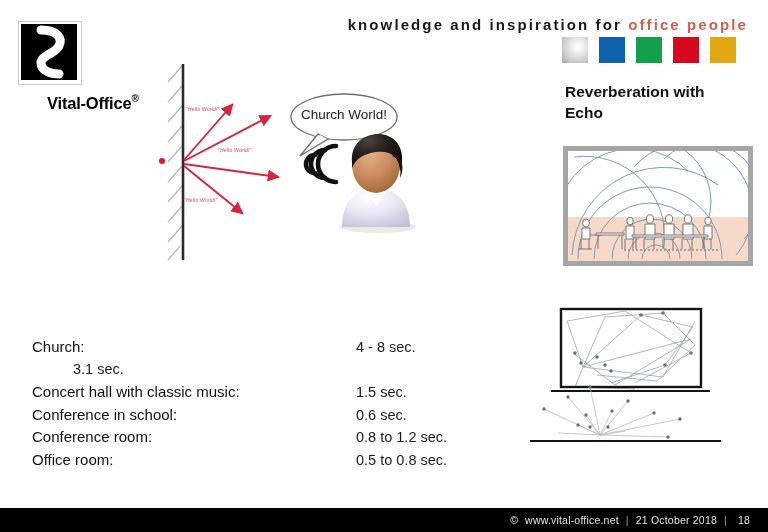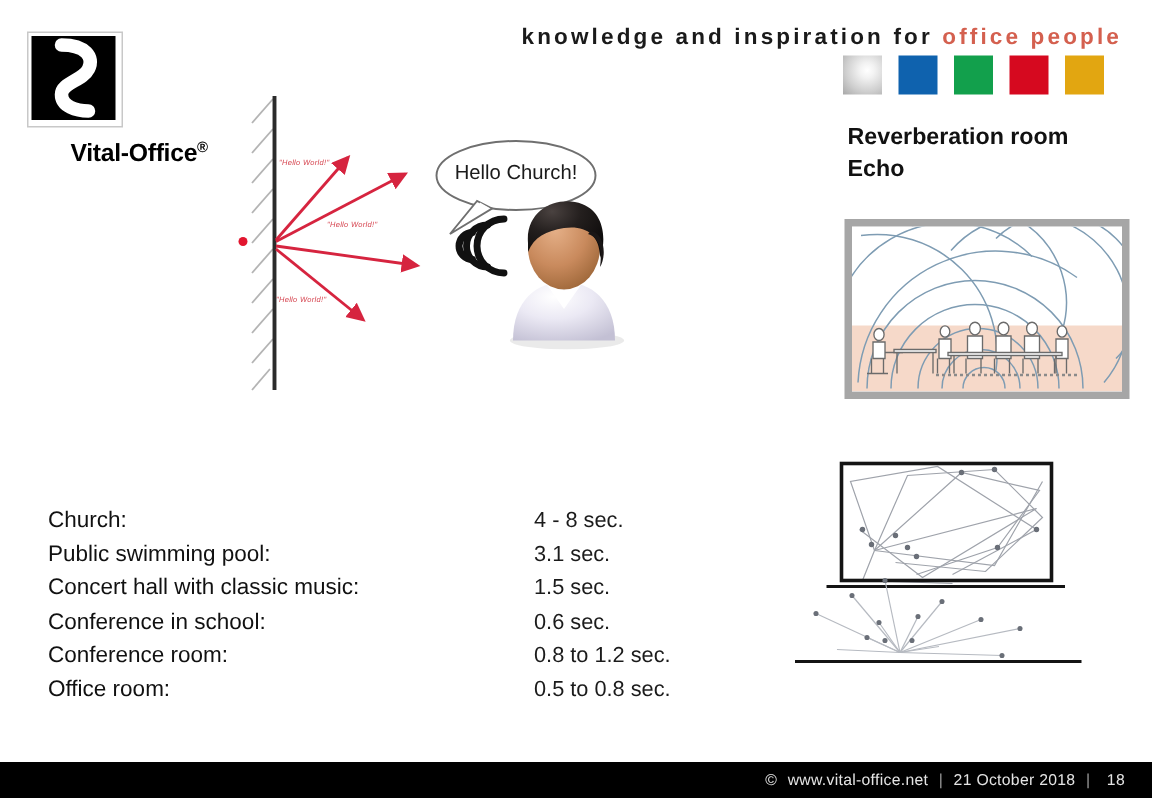--- a/index.html
+++ b/index.html
@@ -174,26 +174,26 @@
       </radialGradient>
     </defs>
     <ellipse cx="48" cy="99" rx="38" ry="6" fill="#d8d8d8" opacity=".55"></ellipse>
     <path d="M12 99 C 12 72, 28 60, 46 60 C 64 60, 80 72, 80 99 Z" fill="url(#gBody)"></path>
     <path d="M34 61 L46 78 L58 61 L52 57 L46 66 L40 57 Z" fill="#ffffff" opacity=".92"></path>
     <ellipse cx="46" cy="37" rx="24" ry="28" fill="url(#gFace)"></ellipse>
     <path d="M22 34 C 20 10, 44 2, 58 8 C 74 14, 74 34, 70 44 C 70 28, 60 22, 46 24 C 34 26, 26 30, 22 40 Z" fill="url(#gHair)"></path>
     <path d="M64 26 C 74 28, 74 44, 70 50 C 72 36, 68 30, 62 28 Z" fill="#1a1616"></path>
   </svg>
 
-  <div class="bubble-text">Hello Church!</div>
+  <div class="bubble-text">Church World!</div>
   <div class="ray-lbl a">"Hello World!"</div>
   <div class="ray-lbl b">"Hello World!"</div>
   <div class="ray-lbl c">"Hello World!"</div>
 
-  <div class="rt-title">Reverberation room
+  <div class="rt-title">Reverberation with
 Echo</div>
 
   <div class="room">
     <svg width="180" height="110" viewBox="0 0 180 110">
       <rect x="0" y="0" width="180" height="110" fill="#ffffff"></rect>
       <rect x="0" y="66" width="180" height="44" fill="#f6d9c9"></rect>
       <g fill="none" stroke="#7e9cb3" stroke-width="1">
         <path d="M10 108 A 72 72 0 0 1 154 108"></path>
         <path d="M26 108 A 56 56 0 0 1 138 108"></path>
         <path d="M44 108 A 40 40 0 0 1 124 108"></path>
@@ -307,21 +307,20 @@
     </g>
     <line x1="2" y1="66" x2="193" y2="66" stroke="#141414" stroke-width="2"></line>
   </svg>
 
   <div class="tbl">
     <div class="tbl-row">
       <div class="tbl-label">Church:</div>
       <div class="tbl-value">4 - 8 sec.</div>
     </div>
     <div class="tbl-row">
-      <div class="tbl-label">Public swimming pool:</div>
       <div class="tbl-value">3.1 sec.</div>
     </div>
     <div class="tbl-row">
       <div class="tbl-label">Concert hall with classic music:</div>
       <div class="tbl-value">1.5 sec.</div>
     </div>
     <div class="tbl-row">
       <div class="tbl-label">Conference in school:</div>
       <div class="tbl-value">0.6 sec.</div>
     </div>

